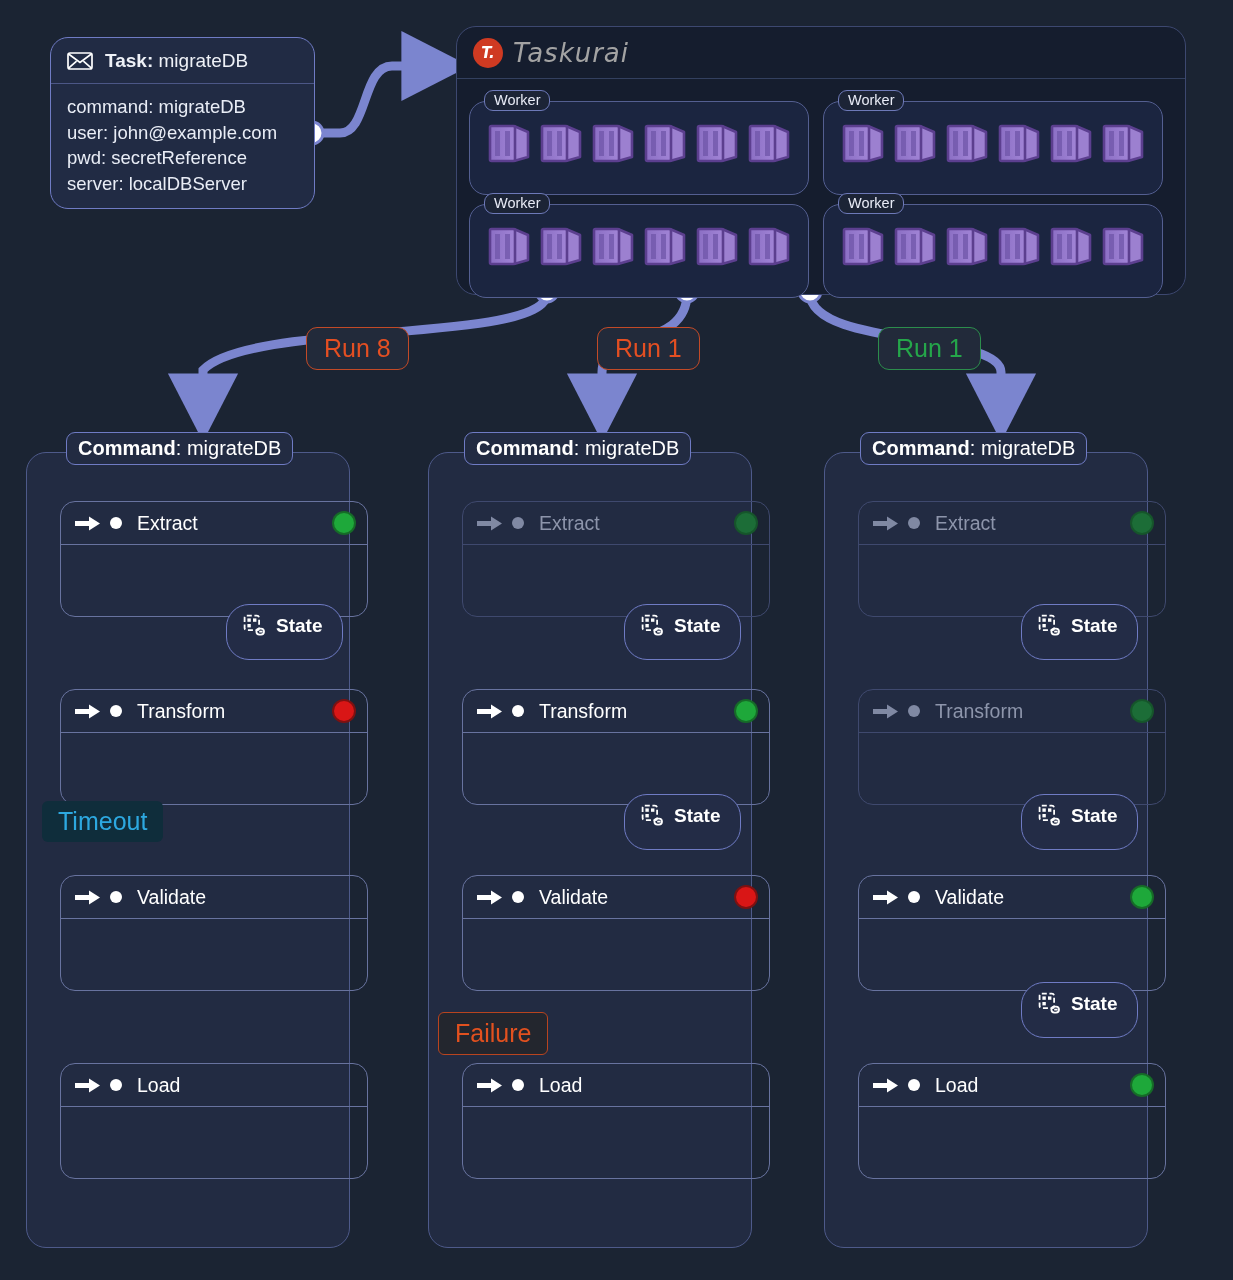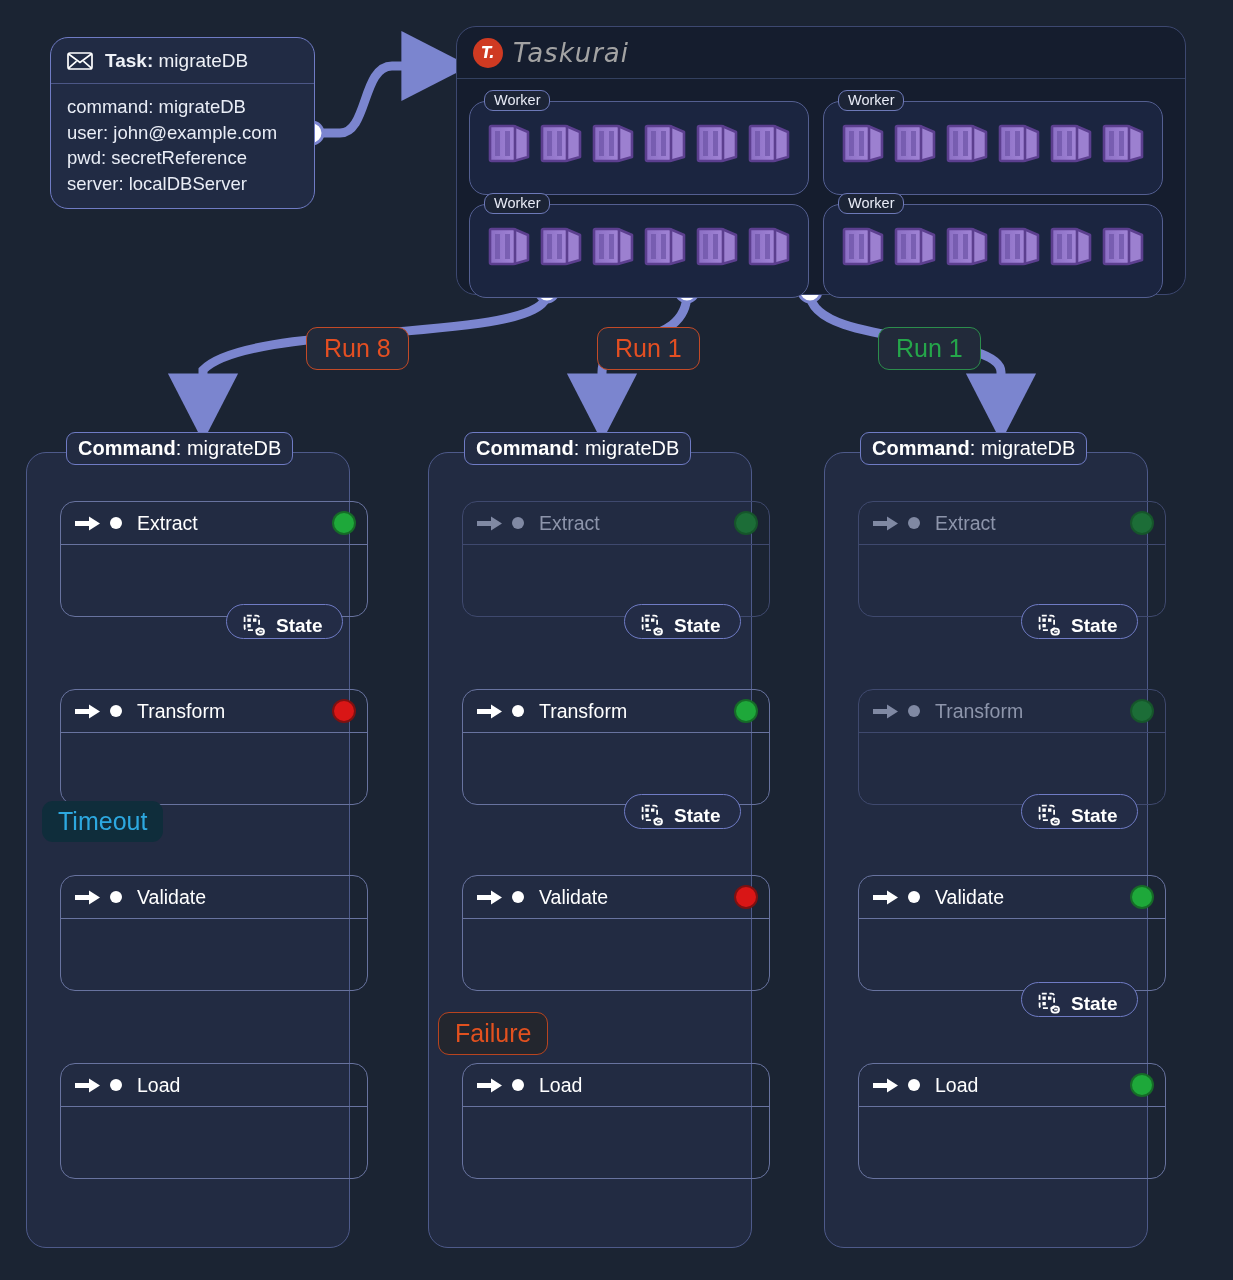--- a/index.html
+++ b/index.html
@@ -99,29 +99,29 @@
   .step.dim{ border-color:#3f496e; }
   .step.dim .row{ border-bottom-color:#3f496e; }
   .step.dim .arrow path{ fill:#8089a3; }
   .step.dim .knob{ background:#8089a3; }
   .step.dim .lbl{ color:#8d95ab; }
   .step.dim .status.green{ background:#1c6d37; box-shadow:0 0 0 2px #16552b; }
 
   
   .state-chip{
     position:absolute; display:flex; align-items:center; gap:9px;
-    padding:9px 20px 0 16px; border-radius:23px;
+    padding:9px 20px 21px 16px; border-radius:23px;
     background:#232c46; border:1.2px solid #6f7bc4; z-index:7;
   }
   .state-chip .lbl{ font-size:19px; font-weight:bold; color:#fff; }
   .state-ico{ width:24px;height:24px; display:block;}
 
   
   .anno{
-    position:absolute; padding:6px 16px; border-radius:11px; font-size:25px;
+    position:absolute; padding:6px 16px; border-radius:6px; font-size:25px;
     z-index:10; white-space:nowrap;
   }
   .anno.timeout{ background:#0f2d3b; color:#2da8e0; }
   .anno.failure{ background:#23262e; color:#e2511f; border:1.5px solid #b8441f; }
 
   .wdot{ fill:#fff; stroke:#7b85cf; stroke-width:3; }
 </style>
 </head>
 <body>
 

